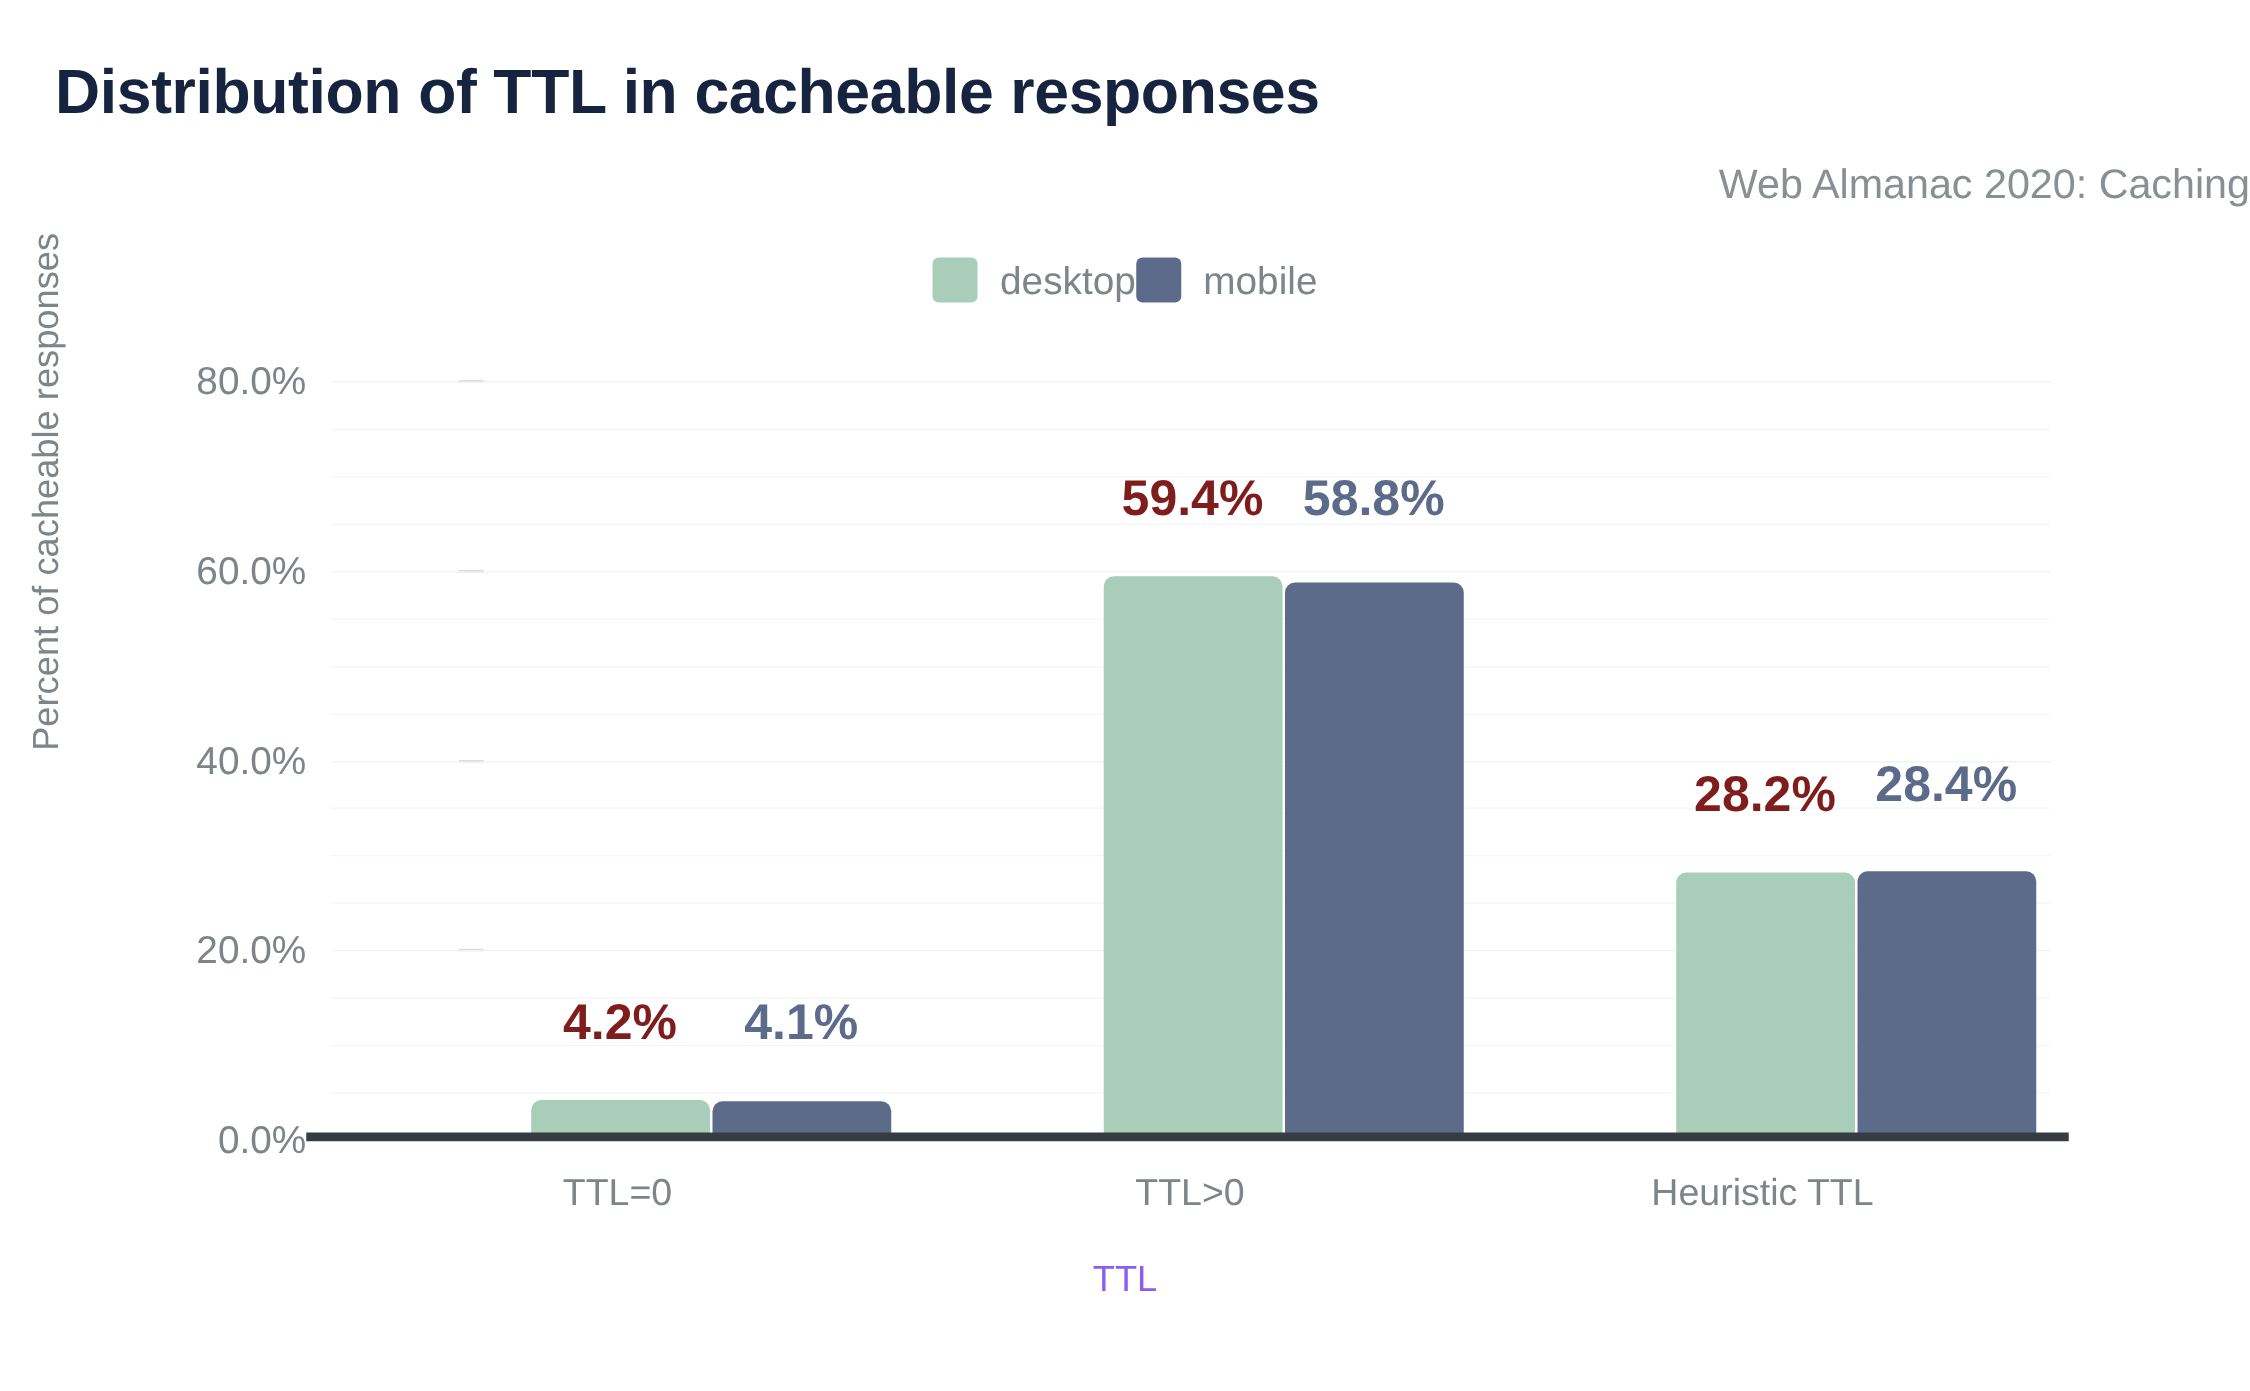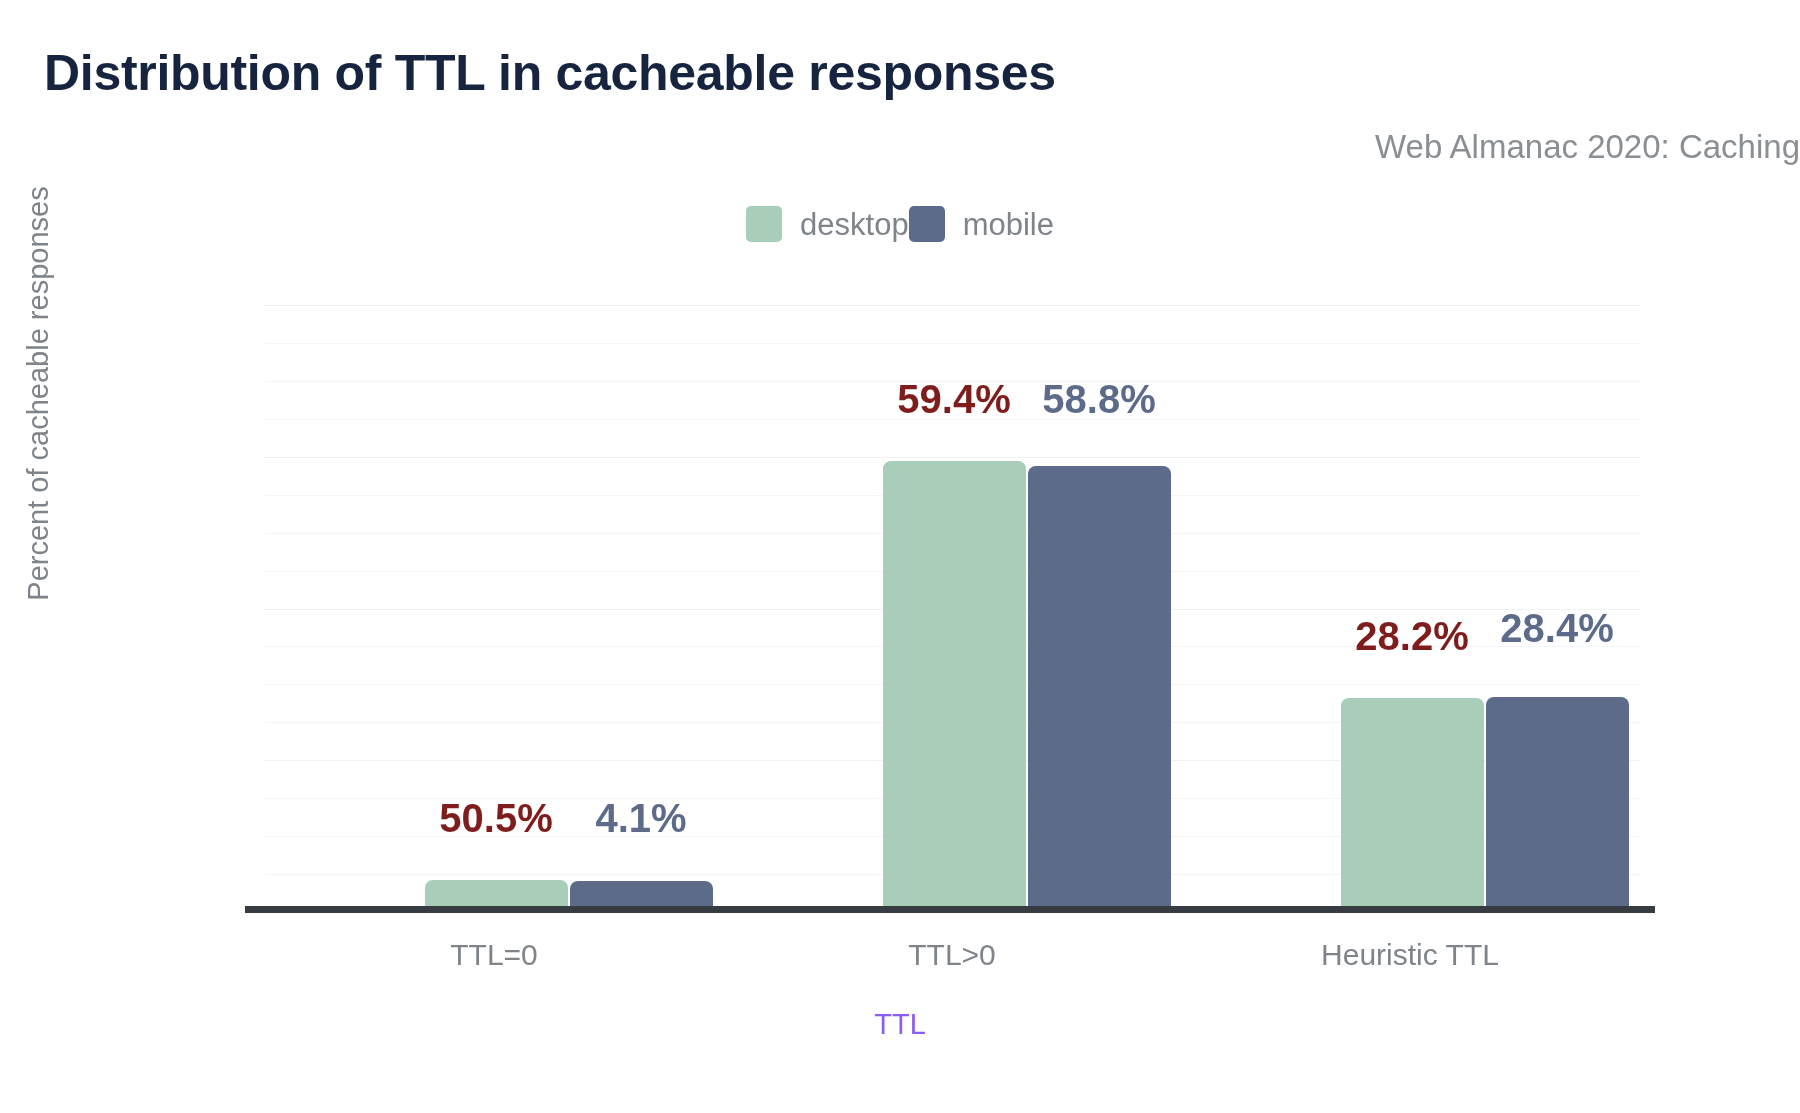--- a/index.html
+++ b/index.html
@@ -198,20 +198,32 @@
       <span class="legend-label">desktop</span>
     </div>
     <div class="legend-item">
       <span class="legend-swatch" style="background:#5d6b8a"></span>
       <span class="legend-label">mobile</span>
     </div>
   </div>
 
   <div class="y-axis-title">Percent of cacheable responses</div>
 
+  <div class="ytick-holder">
+    <div class="ytick" style="top:0px">80.0%</div>
+    <div class="ytick" style="top:151.75px">60.0%</div>
+    <div class="ytick" style="top:303.5px">40.0%</div>
+    <div class="ytick" style="top:455.25px">20.0%</div>
+    <div class="ytick" style="top:607px">0.0%</div>
+
+    <div class="ytick-mark" style="top:0px"></div>
+    <div class="ytick-mark" style="top:151.75px"></div>
+    <div class="ytick-mark" style="top:303.5px"></div>
+    <div class="ytick-mark" style="top:455.25px"></div>
+  </div>
 
   <div class="plot-wrap">
 
     <div class="gridlines">
       <div class="gridline major" style="top:0px"></div>
       <div class="gridline" style="top:37.94px"></div>
       <div class="gridline" style="top:75.88px"></div>
       <div class="gridline" style="top:113.81px"></div>
       <div class="gridline major" style="top:151.75px"></div>
       <div class="gridline" style="top:189.69px"></div>
@@ -223,21 +235,21 @@
       <div class="gridline" style="top:417.31px"></div>
       <div class="gridline major" style="top:455.25px"></div>
       <div class="gridline" style="top:493.19px"></div>
       <div class="gridline" style="top:531.13px"></div>
       <div class="gridline" style="top:569.06px"></div>
     </div>
 
     <div class="group" style="left:0px; width:458px;">
       <div class="bar desktop" style="left:160px; width:143px; height:31.87px;"></div>
       <div class="bar mobile" style="left:305px; width:143px; height:31.11px;"></div>
-      <div class="bar-value desktop" style="left:231px; bottom:71px;">50.5%</div>
+      <div class="bar-value desktop" style="left:231px; bottom:71px;">4.2%</div>
       <div class="bar-value mobile" style="left:376px; bottom:71px;">4.1%</div>
     </div>
 
     <div class="group" style="left:458px; width:458px;">
       <div class="bar desktop" style="left:160px; width:143px; height:450.69px;"></div>
       <div class="bar mobile" style="left:305px; width:143px; height:446.14px;"></div>
       <div class="bar-value desktop" style="left:231px; bottom:490px;">59.4%</div>
       <div class="bar-value mobile" style="left:376px; bottom:490px;">58.8%</div>
     </div>
 

